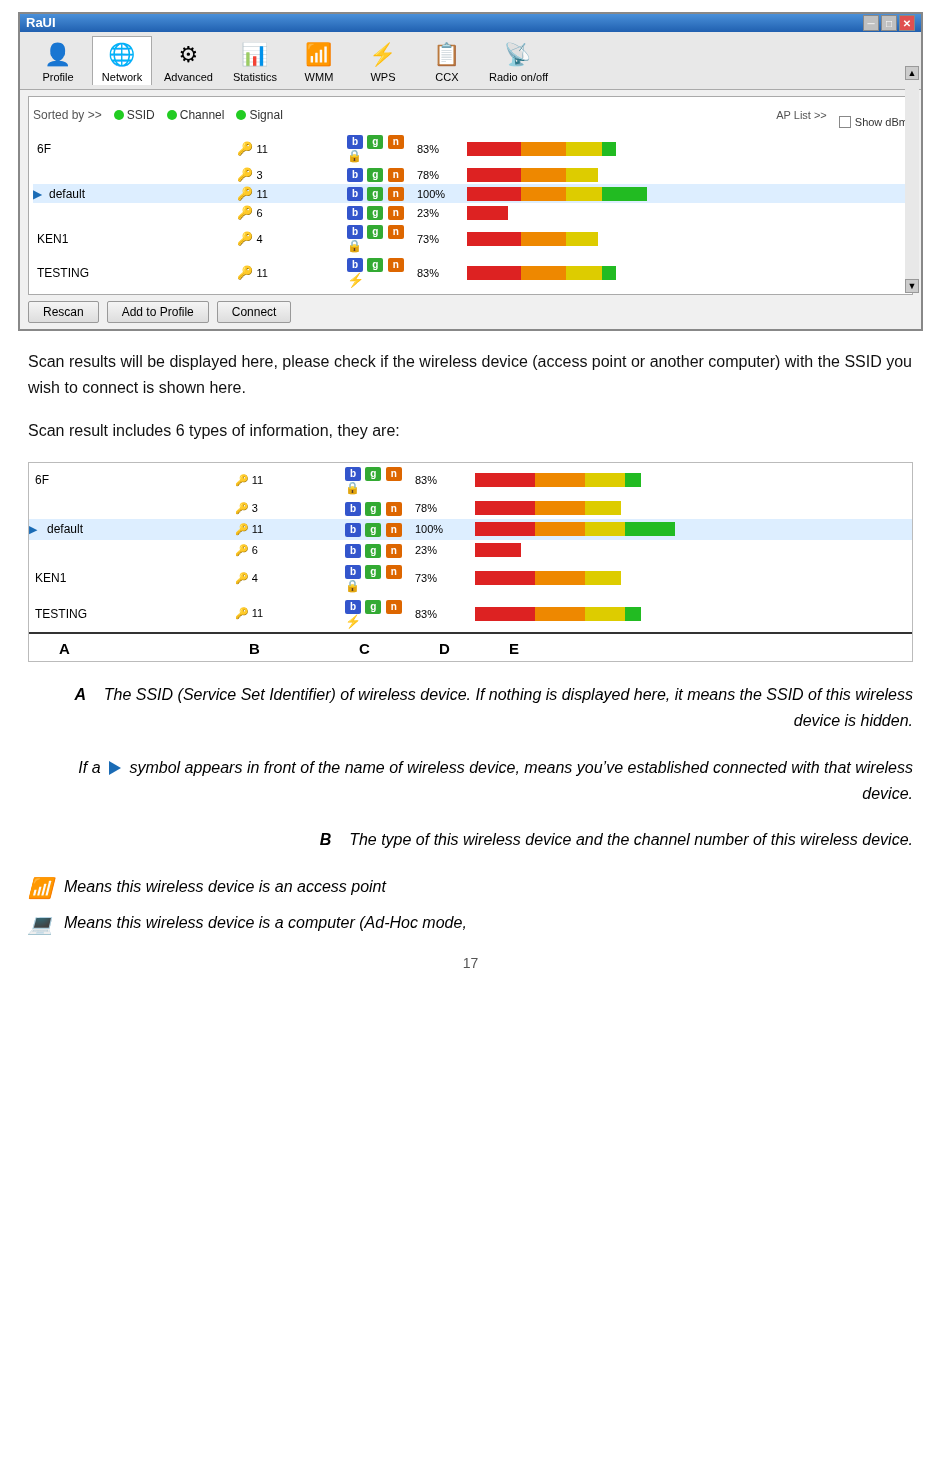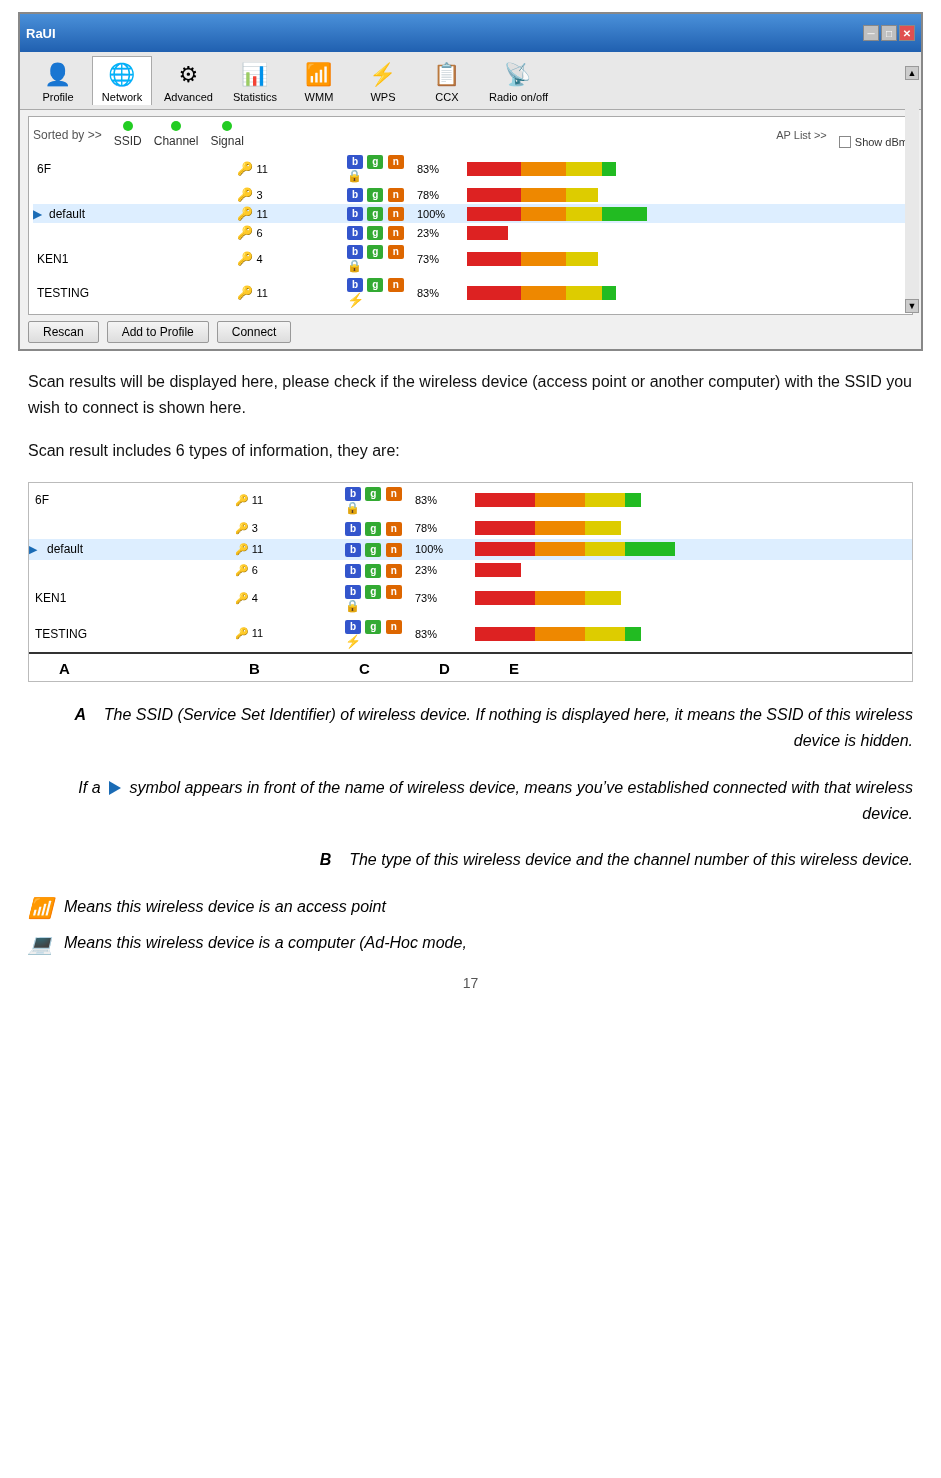--- a/index.html
+++ b/index.html
@@ -17,24 +17,23 @@
       border: 2px solid #888;
       margin: 12px 18px 0 18px;
       background: #f0f0f0;
       position: relative;
     }
     .window-titlebar {
       background: linear-gradient(to bottom, #4a90d9, #2060b0);
       color: #fff;
       font-size: 13px;
       font-weight: bold;
-      padding: 11px 6px;
+      padding: 1px 6px;
       display: flex;
       justify-content: space-between;
-      align-items: center;
     }
     .titlebar-btns {
       display: flex;
       gap: 2px;
     }
     .titlebar-btn {
       width: 16px; height: 16px;
       background: #c0c0c0;
       border: 1px solid #888;
       display: flex; align-items: center; justify-content: center;
@@ -81,21 +80,21 @@
     }
     .ap-header {
       display: flex;
       align-items: center;
       gap: 12px;
       font-size: 12px;
       margin-bottom: 4px;
       color: #333;
     }
     .ap-header-label {
-      display: flex; align-items: center; gap: 3px; flex-direction: column;
+      display: flex; align-items: center; gap: 3px;
     }
     .green-dot { width: 10px; height: 10px; background: #22cc22; border-radius: 50%; display: inline-block; }
     .show-dbm { display: flex; align-items: center; gap: 4px; font-size: 11px; margin-top: 15px; }
     .checkbox-fake { width: 12px; height: 12px; border: 1px solid #888; display: inline-block; background: #fff; }
 
     
     .ap-table { width: 100%; border-collapse: collapse; font-size: 12px; }
     .ap-table td { padding: 2px 4px; vertical-align: middle; }
 
     

